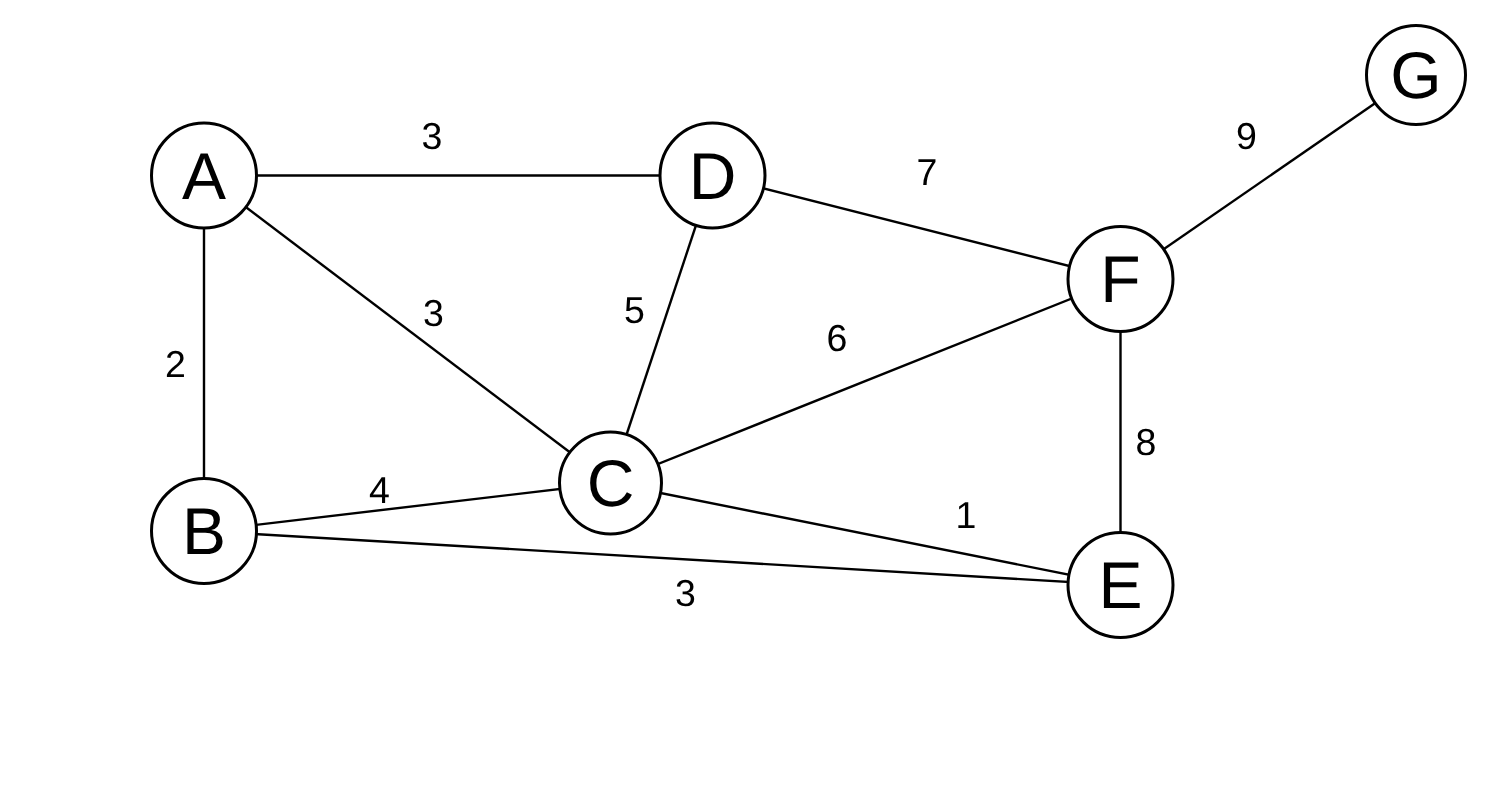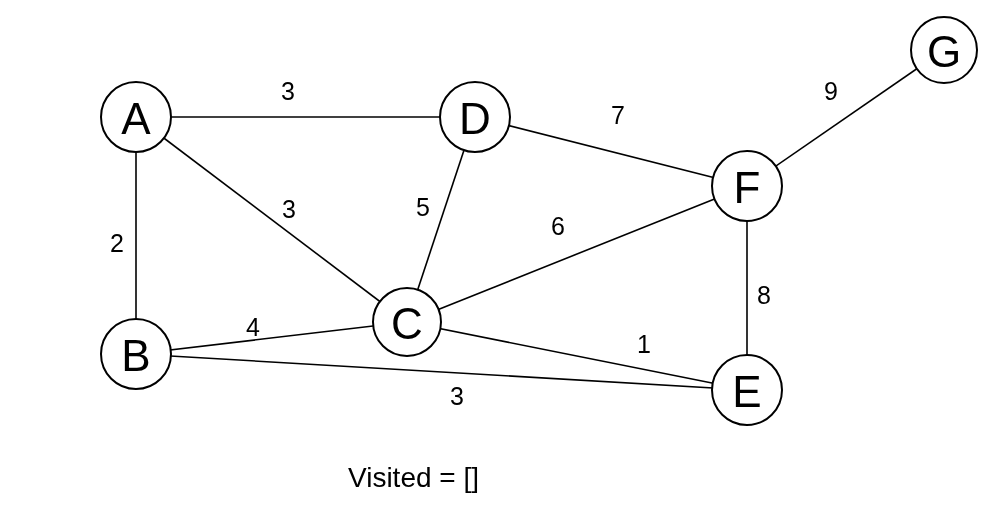--- a/index.html
+++ b/index.html
@@ -95,14 +95,13 @@
       </g>
       <g>
         <circle cx="747" cy="186" r="35" class="node-circle" fill="#ffffff" stroke="#000000"></circle>
         <text x="747" y="187" class="node-label" fill="#000000" dominant-baseline="central">F</text>
       </g>
       <g>
         <circle cx="944" cy="50" r="33" class="node-circle" fill="#ffffff" stroke="#000000"></circle>
         <text x="944" y="51" class="node-label" fill="#000000" dominant-baseline="central">G</text>
       </g>
     </svg>
-  <div class="visited-label">Visited = []</div>
 </div>
 
 </body></html>

